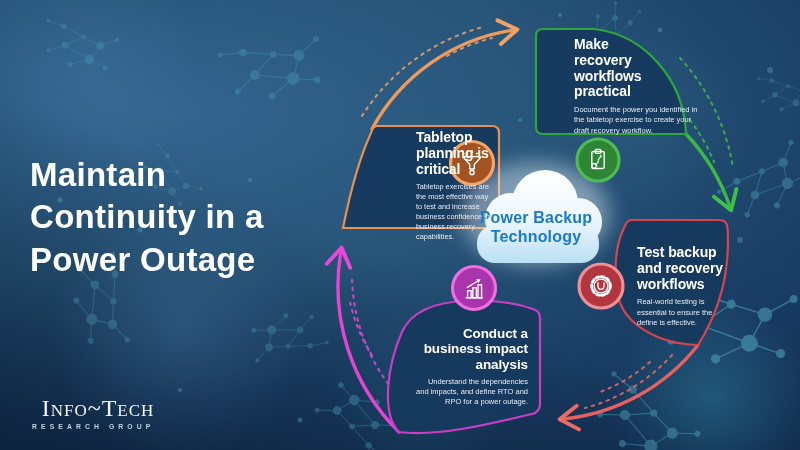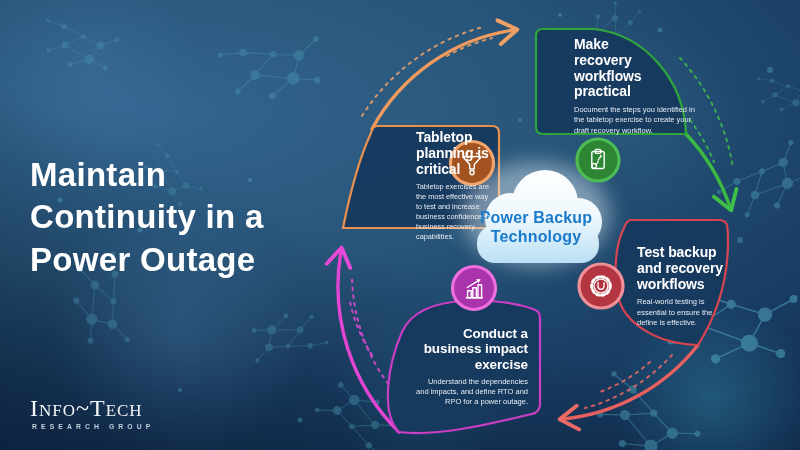--- a/index.html
+++ b/index.html
@@ -12,21 +12,21 @@
   }
   .stage svg.layer{position:absolute;left:0;top:0;}
   .abs{position:absolute;}
   .main-title{
     left:30px;top:132px;width:306px;
     font-size:33px;font-weight:bold;line-height:1.28;letter-spacing:.3px;color:#ffffff;
   }
   .brand{left:30px;top:396px;color:#fff;}
   .brand-name{
     font-family:"Liberation Serif",serif;font-variant:small-caps;
-    font-size:24px;letter-spacing:1px;line-height:1;color:#f4f7fa;
+    font-size:24px;letter-spacing:1px;line-height:1;color:#f4f7fa;text-align:right;
   }
   .brand-sub{
     font-size:6.8px;letter-spacing:4.1px;color:#c2cfdc;margin-top:3px;margin-left:2px;
     text-transform:uppercase;font-weight:bold;
   }
   .cloud-label{
     left:456px;top:209px;width:160px;text-align:center;
     font-size:16px;font-weight:bold;color:#1b7ac9;line-height:1.16;letter-spacing:.2px;
   }
   .step-text{color:#ffffff;}
@@ -216,26 +216,26 @@
     <span style="display:block">Technology</span>
   </div>
 
   <div class="abs step-text st-orange">
     <div class="step-title">Tabletop planning is critical</div>
     <div class="step-desc">Tabletop exercises are the most effective way to test and increase business confidence in business recovery capabilities.</div>
   </div>
 
   <div class="abs step-text st-green">
     <div class="step-title">Make recovery workflows practical</div>
-    <div class="step-desc">Document the steps you identified in the tabletop exercise to create your draft recovery workflow.</div>
+    <div class="step-desc">Document the power you identified in the tabletop exercise to create your draft recovery workflow.</div>
   </div>
 
   <div class="abs step-text st-red">
     <div class="step-title">Test backup and recovery workflows</div>
     <div class="step-desc">Real-world testing is essential to ensure the define is effective.</div>
   </div>
 
   <div class="abs step-text st-magenta">
-    <div class="step-title">Conduct a business impact exercise</div>
+    <div class="step-title">Conduct a business impact analysis</div>
     <div class="step-desc">Understand the dependencies and impacts, and define RTO and RPO for a power outage.</div>
   </div>
 
 </div>
 
 </body></html>

